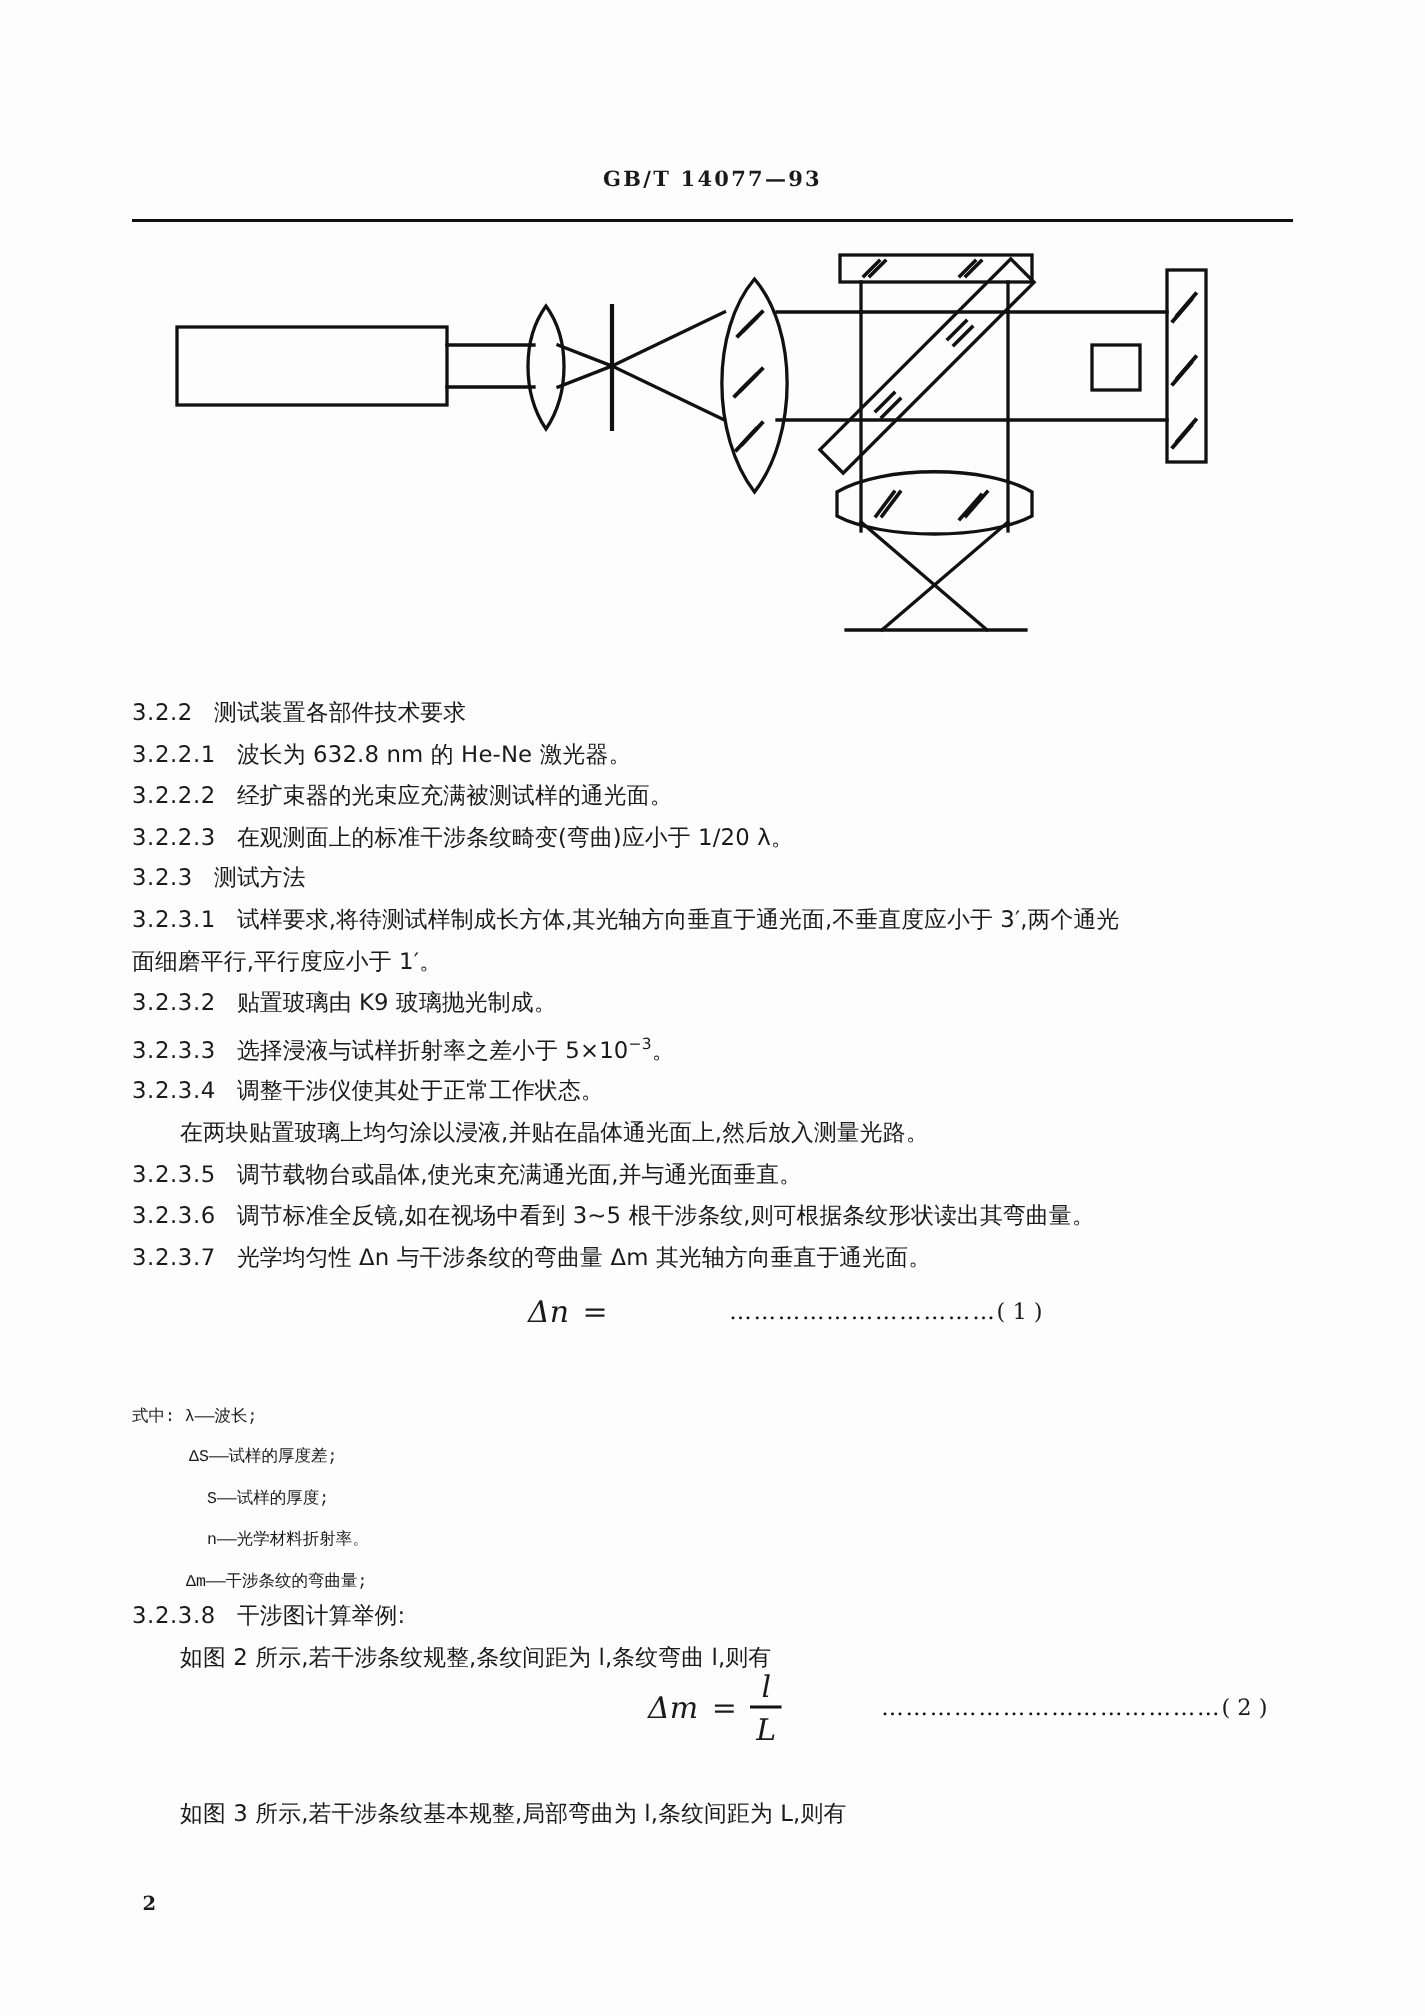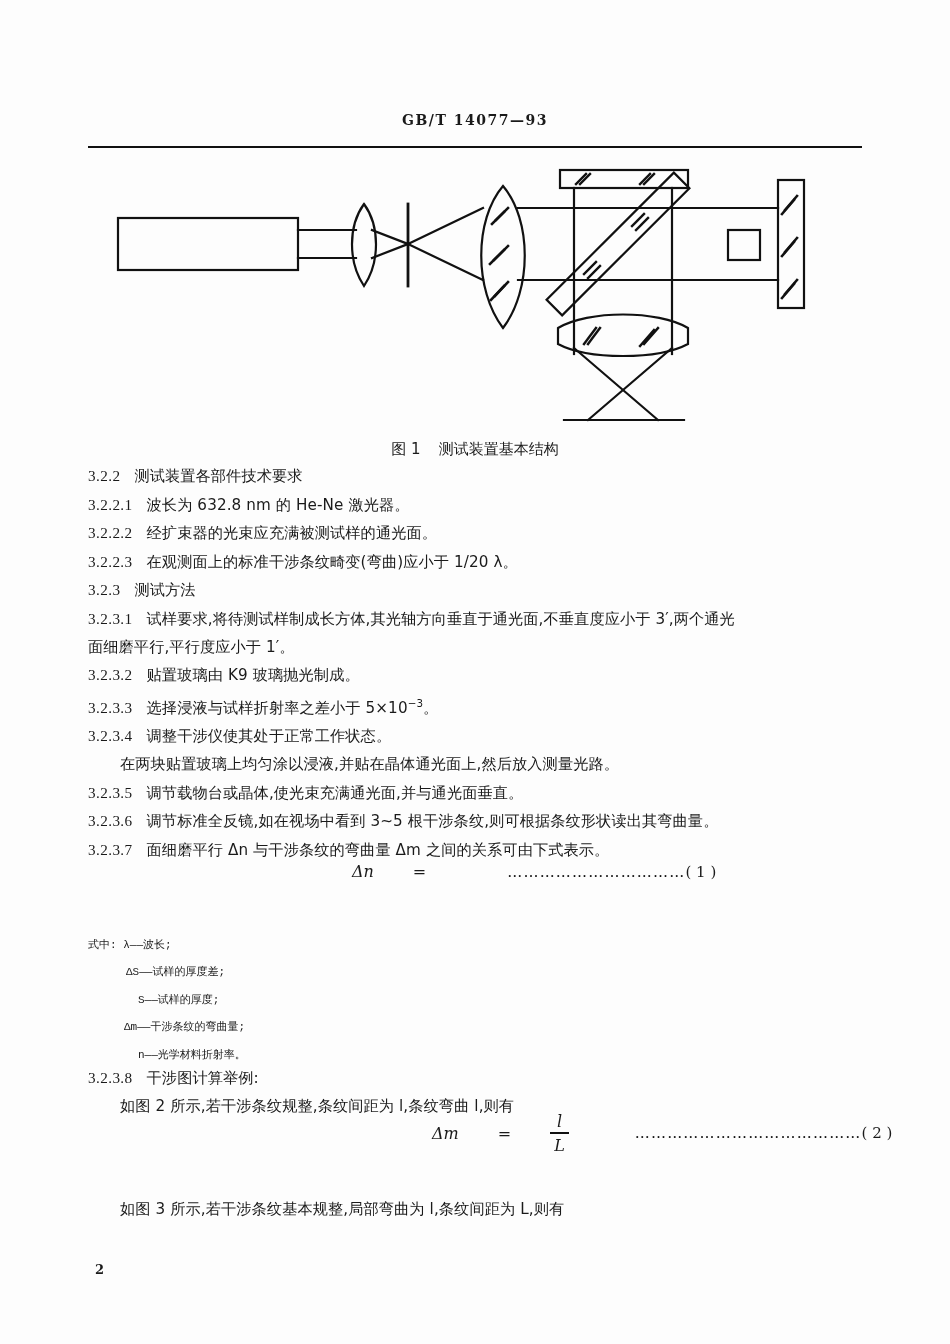--- a/index.html
+++ b/index.html
@@ -41,32 +41,32 @@
   
   .body{
     position:absolute; left:88px; top:462px; width:782px;
   }
   .ln{
     font-size:15.2px;
     line-height:27.6px;
     white-space:nowrap;
     letter-spacing:0.1px;
   }
-  .num{ display:inline-block; letter-spacing:0.4px;font-family:Liberation Serif, serif; }
+  .num{ display:inline-block; letter-spacing:0.4px; }
   .sp2{ display:inline-block; width:14px; }
   .indent{ display:inline-block; width:32px; }
   sup.ex{ font-size:0.68em; vertical-align:super; }
 
   
   .formula-row{
     position:absolute; left:0; width:950px;
     display:flex; align-items:center; justify-content:flex-start;
     font-family:"DejaVu Serif","Liberation Serif",serif;
   }
-  .fml{ font-size:16px; display:flex; align-items:center;gap:30px; }
+  .fml{ font-size:20px; display:flex; align-items:center; }
   .fml .lhs{ font-style:italic; margin-right:9px; }
   .fml .eq{ margin-right:9px; }
   .frac{ display:inline-flex; flex-direction:column; align-items:center; }
   .frac .top{ padding:0 4px 1px 4px; }
   .frac .bar{ height:1.6px; background:#111; align-self:stretch; }
   .frac .bot{ padding:2px 4px 0 4px; }
   .dots{
     font-size:15px; letter-spacing:1.2px; color:#111;
     white-space:nowrap;
   }
@@ -169,23 +169,20 @@
         </g>
 
         <line x1="486" y1="180" x2="570" y2="252"></line>
         <line x1="584" y1="180" x2="500" y2="252"></line>
 
         <line x1="476" y1="252" x2="596" y2="252"></line>
       </g>
     </svg>
   </div>
 
-  <div class="fig-caption">
-    <span>图 1</span><span class="gap"></span><span>测试装置基本结构</span>
-  </div>
 
   <div class="body">
 
     <div class="ln">
       <span class="num">3.2.2</span><span class="sp2"></span><span>测试装置各部件技术要求</span>
     </div>
 
     <div class="ln">
       <span class="num">3.2.2.1</span><span class="sp2"></span><span>波长为 632.8 nm 的 He-Ne 激光器。</span>
     </div>
@@ -226,41 +223,41 @@
 
     <div class="ln">
       <span class="num">3.2.3.5</span><span class="sp2"></span><span>调节载物台或晶体,使光束充满通光面,并与通光面垂直。</span>
     </div>
 
     <div class="ln">
       <span class="num">3.2.3.6</span><span class="sp2"></span><span>调节标准全反镜,如在视场中看到 3~5 根干涉条纹,则可根据条纹形状读出其弯曲量。</span>
     </div>
 
     <div class="ln">
-      <span class="num">3.2.3.7</span><span class="sp2"></span><span>面细磨平行 Δn 与干涉条纹的弯曲量 Δm 之间的关系可由下式表示。</span>
+      <span class="num">3.2.3.7</span><span class="sp2"></span><span>光学均匀性 Δn 与干涉条纹的弯曲量 Δm 其光轴方向垂直于通光面。</span>
     </div>
   </div>
 
   <div class="formula-row" style="top:862px;">
     <div style="width:352px;"></div>
     <div class="fml">
       <span class="lhs">Δn</span>
       <span class="eq">=</span>
     </div>
     <div style="width:72px;"></div>
     <span class="dots">……………………………</span>
     <span class="eqno">( 1 )</span>
   </div>
 
   <div class="where" style="top:932px;">
     <div class="wl">式中: λ——波长;</div>
     <div class="wl" style="padding-left:38px;">ΔS——试样的厚度差;</div>
     <div class="wl" style="padding-left:50px;">S——试样的厚度;</div>
+    <div class="wl" style="padding-left:50px;">n——光学材料折射率。</div>
     <div class="wl" style="padding-left:36px;">Δm——干涉条纹的弯曲量;</div>
-    <div class="wl" style="padding-left:50px;">n——光学材料折射率。</div>
   </div>
 
   <div class="body" style="top:1064px;">
     <div class="ln">
       <span class="num">3.2.3.8</span><span class="sp2"></span><span>干涉图计算举例:</span>
     </div>
     <div class="ln">
       <span class="indent"></span><span>如图 2 所示,若干涉条纹规整,条纹间距为 l,条纹弯曲 l,则有</span>
     </div>
   </div>

